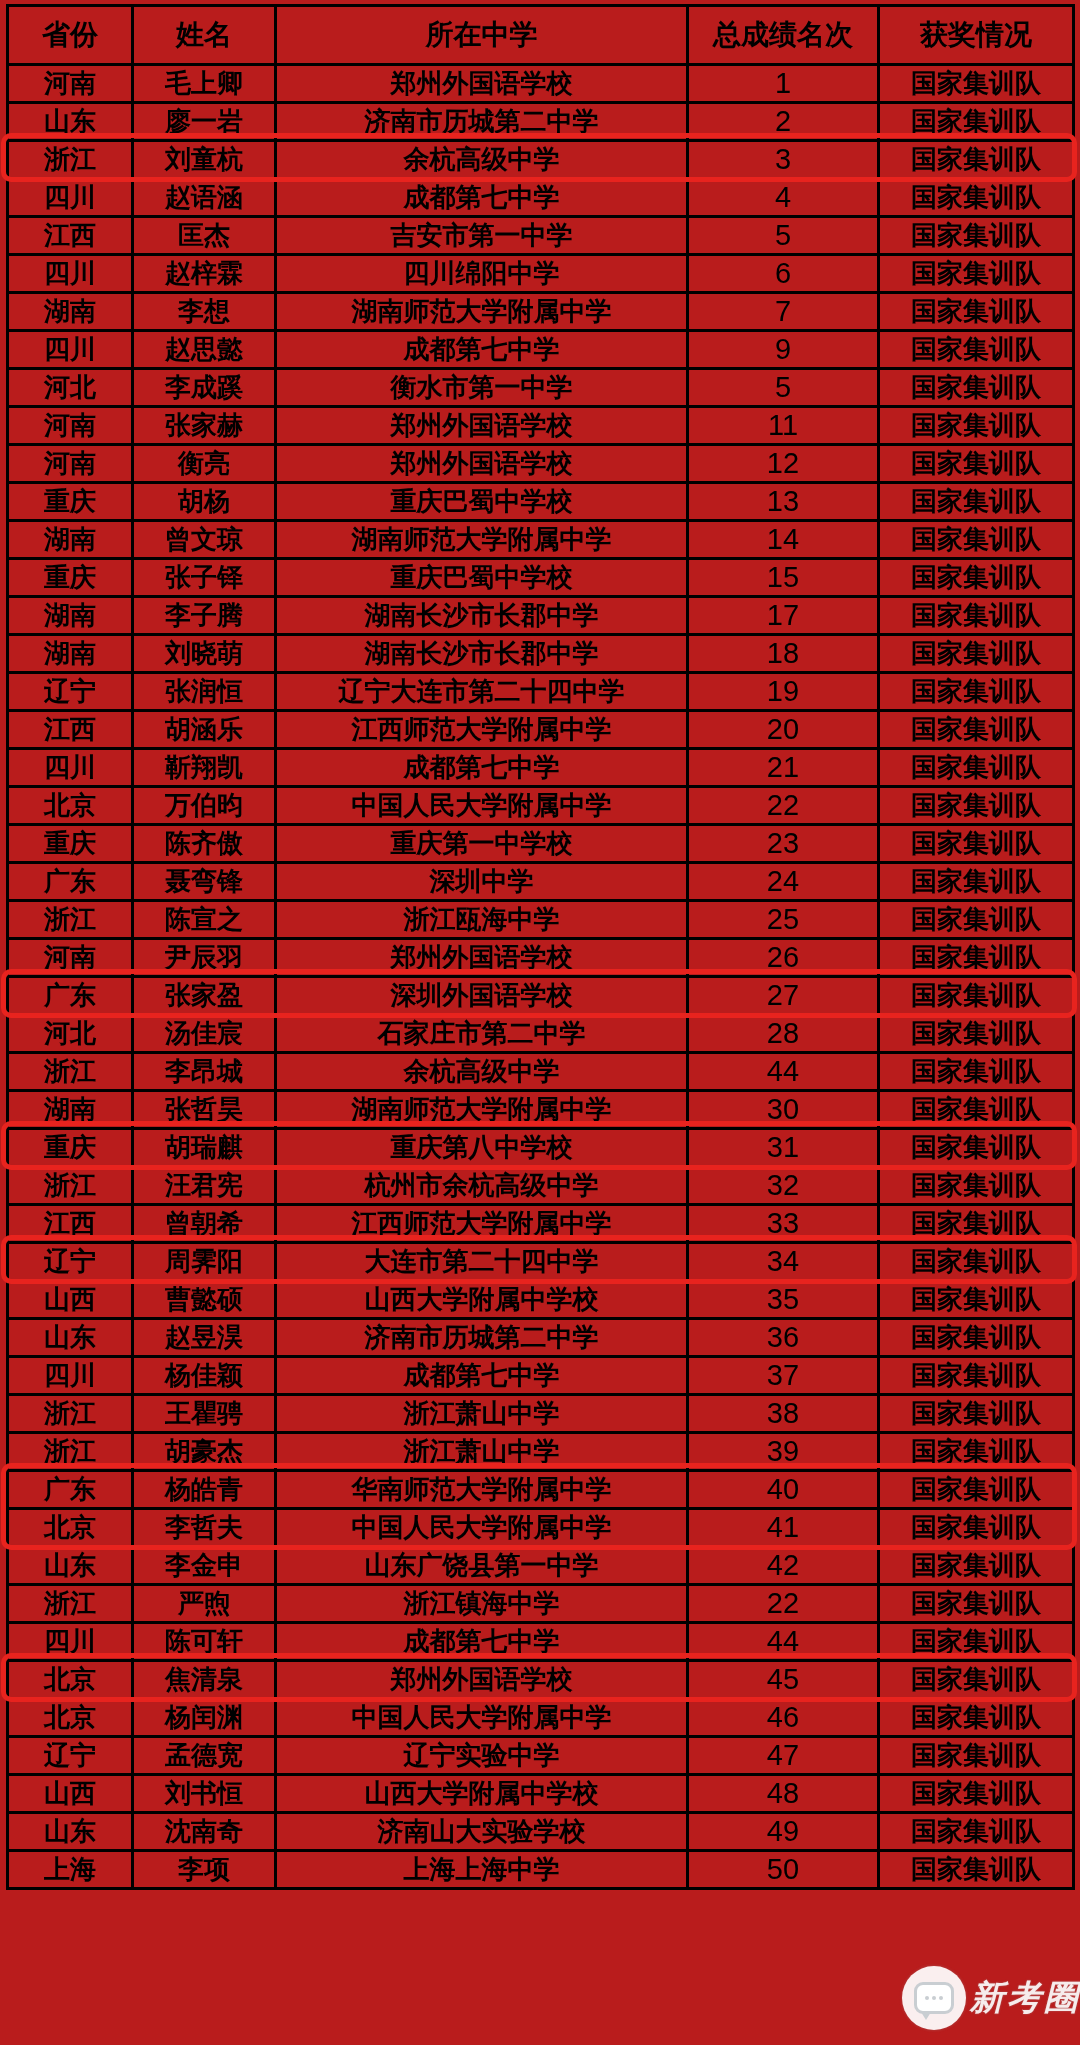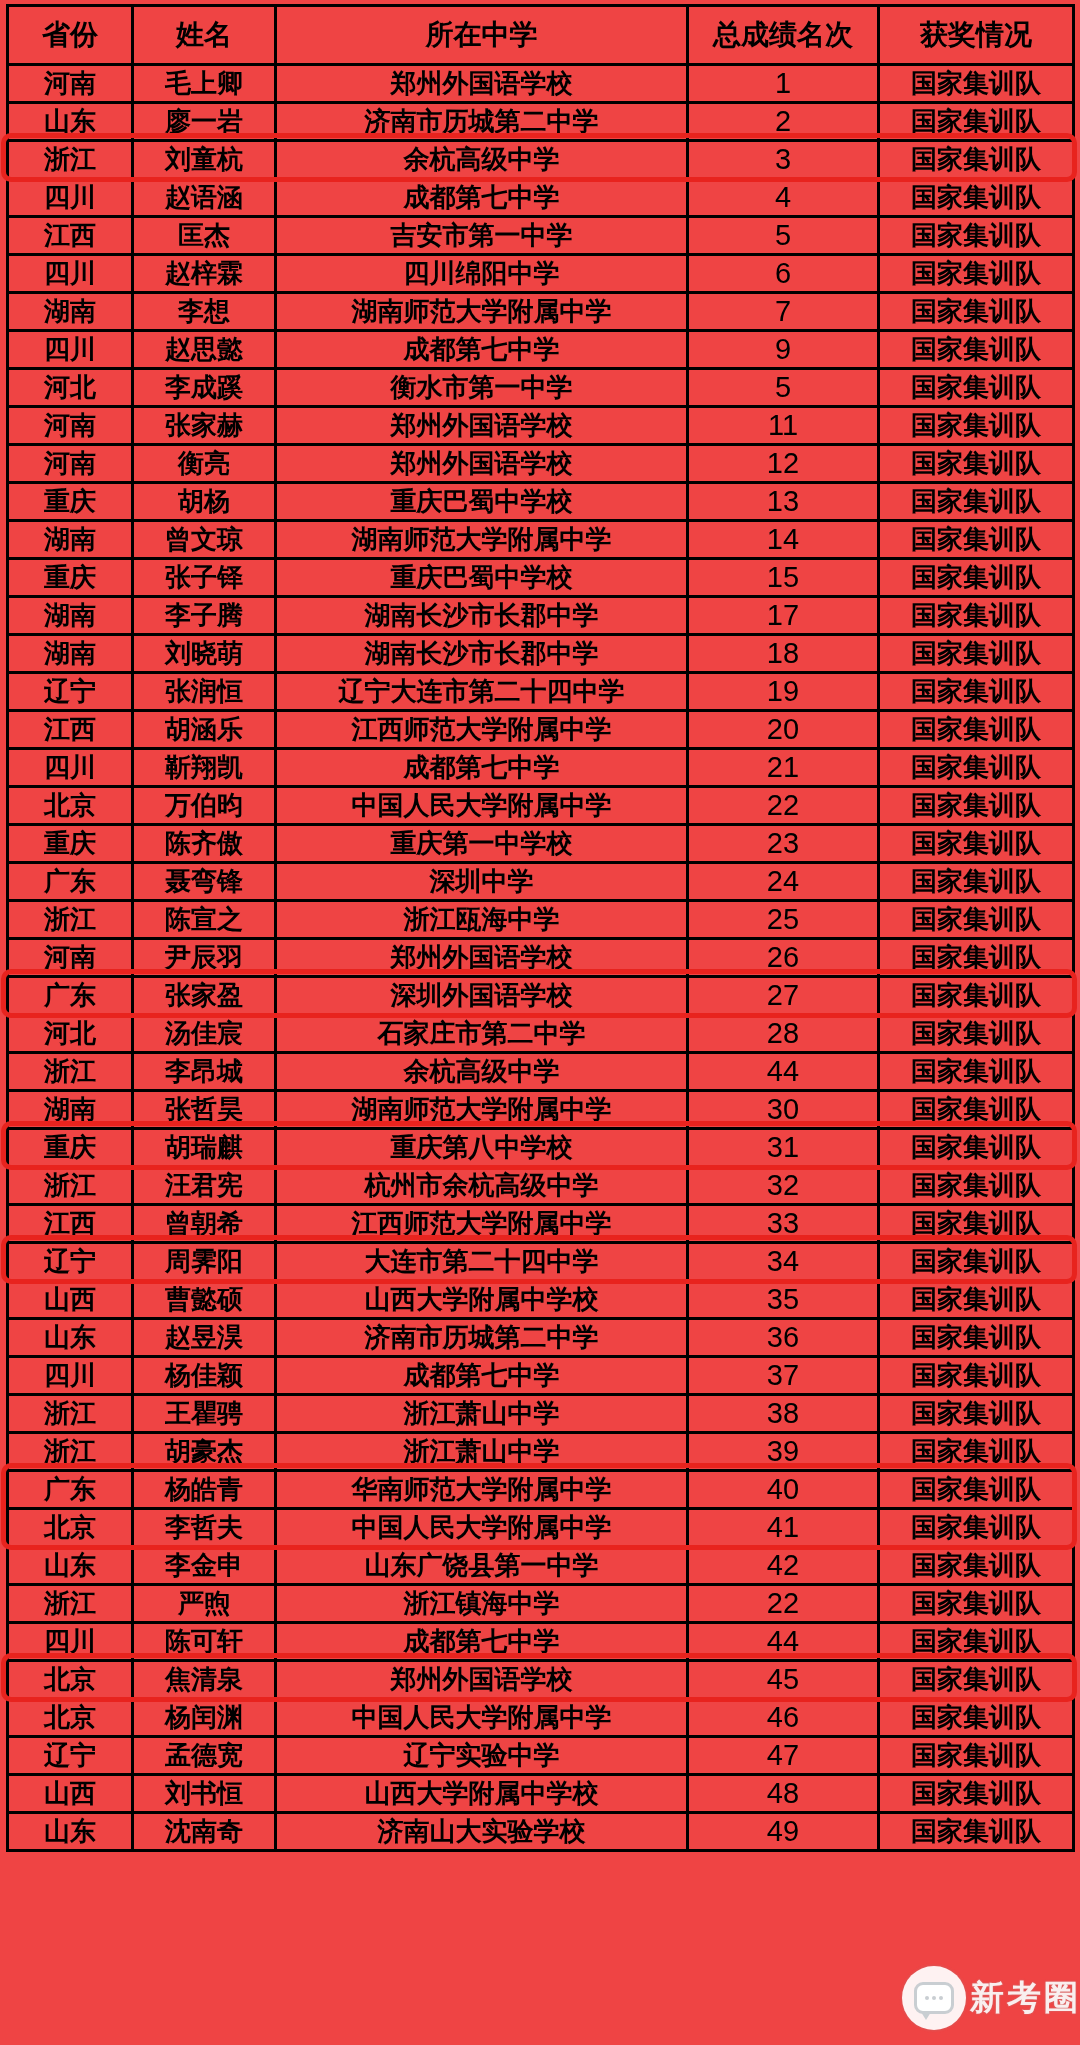--- a/index.html
+++ b/index.html
@@ -5,21 +5,21 @@
   html, body {
     margin: 0;
     padding: 0;
     background: #ffffff;
     font-family: "Liberation Sans", sans-serif;
   }
   #stage {
     position: relative;
     width: 1080px;
     height: 2045px;
-    background: #ef4444;
+    background: #b91c1c;
     overflow: hidden;
   }
   #table-wrap {
     position: absolute;
     left: 6px;
     top: 4px;
     width: 1066px;
   }
   table#ranking-table {
     border-collapse: collapse;
@@ -62,20 +62,21 @@
   
   #watermark {
     position: absolute;
     left: 902px;
     top: 1962px;
     width: 178px;
     height: 72px;
     display: flex;
     align-items: center;
     pointer-events: none;
+    font-style: italic;
   }
   .wm-circle {
     width: 64px;
     height: 64px;
     border-radius: 50%;
     background: rgba(255,255,255,0.93);
     box-shadow: 0 0 3px rgba(150,150,150,0.4);
     display: flex;
     align-items: center;
     justify-content: center;
@@ -462,20 +463,27 @@
             <td class="cell-name">刘书恒</td>
             <td class="cell-school">山西大学附属中学校</td>
             <td class="cell-rank">48</td>
             <td class="cell-award">国家集训队</td>
           </tr>
           <tr>
             <td class="cell-province">山东</td>
             <td class="cell-name">沈南奇</td>
             <td class="cell-school">济南山大实验学校</td>
             <td class="cell-rank">49</td>
+            <td class="cell-award">国家集训队</td>
+          </tr>
+          <tr>
+            <td class="cell-province">上海</td>
+            <td class="cell-name">李项</td>
+            <td class="cell-school">上海上海中学</td>
+            <td class="cell-rank">50</td>
             <td class="cell-award">国家集训队</td>
           </tr>
         </tbody>
     </table>
   <div class="highlight-box" style="border-color: rgb(232, 35, 30); top: 129px; height: 49px;"></div>
       <div class="highlight-box" style="border-color: rgb(232, 35, 30); top: 965px; height: 49px;"></div>
       <div class="highlight-box" style="border-color: rgb(232, 35, 30); top: 1117px; height: 49px;"></div>
       <div class="highlight-box" style="border-color: rgb(232, 35, 30); top: 1231px; height: 49px;"></div>
       <div class="highlight-box" style="border-color: rgb(232, 35, 30); top: 1459px; height: 87px;"></div>
       <div class="highlight-box" style="border-color: rgb(232, 35, 30); top: 1649px; height: 49px;"></div>

